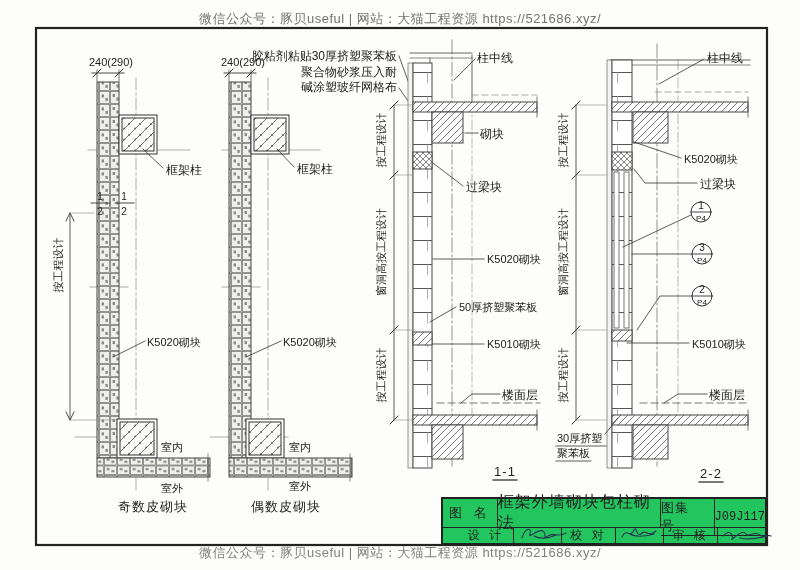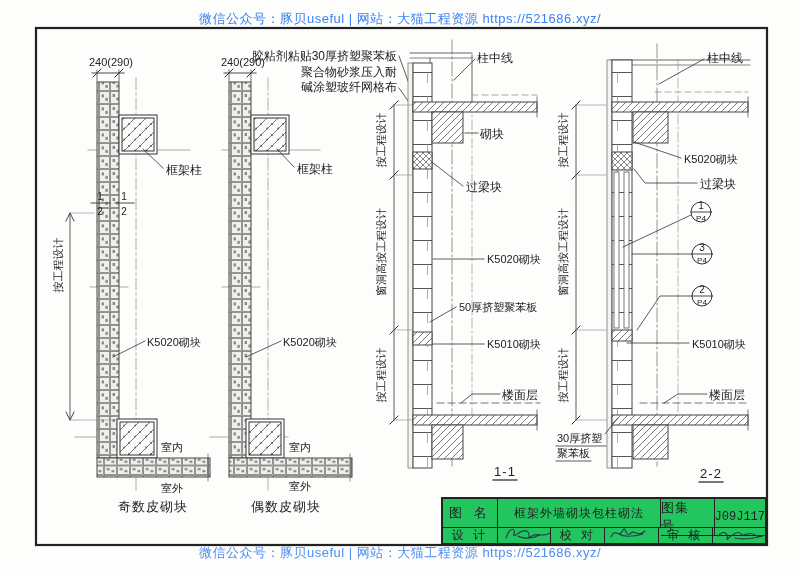--- a/index.html
+++ b/index.html
@@ -1,35 +1,35 @@
 <!DOCTYPE html>
 <html><head>
 <meta charset="utf-8">
 <style>
   html,body{margin:0;padding:0;background:#fff;}
   #stage{position:relative;width:800px;height:570px;background:#fdfdfc;overflow:hidden;
          font-family:"Liberation Sans","DejaVu Sans",sans-serif;color:#222;}
   .wm{position:absolute;width:100%;text-align:center;font-size:13px;letter-spacing:.5px;
-      color:#3b82f6;z-index:6;pointer-events:none;}
+      color:#737373;z-index:6;pointer-events:none;}
   .wm.top{top:10px;}
   .wm.bottom{top:544px;opacity:.9;}
   svg text{fill:#222;}
   .t11{font:11px "Liberation Sans","DejaVu Sans",sans-serif;}
   .t12{font:12px "Liberation Sans","DejaVu Sans",sans-serif;}
   .t10{font:10px "Liberation Sans","DejaVu Sans",sans-serif;}
   .cap{font:13px "Liberation Sans","DejaVu Sans",sans-serif;letter-spacing:1px;}
   
   #tblock{position:absolute;left:441px;top:497px;width:326px;height:48px;background:#22c55e;
           border:2px solid #222;box-sizing:border-box;z-index:4;font-size:13px;}
   .tbr1{display:flex;height:28px;border-bottom:1.5px solid #222;}
-  .tbr2{display:flex;height:15px;}
+  .tbr2{display:flex;height:15px;padding-left:16px;}
   .cell{display:flex;align-items:center;justify-content:center;box-sizing:border-box;}
   .bl{border-left:1.5px solid #222;}
   .namelab{width:54px;letter-spacing:4px;}
-  .nameval{width:164px;font-size:12px;letter-spacing:1px;text-align:center;}
+  .nameval{width:164px;font-size:16px;letter-spacing:1px;}
   .tright{width:104px;display:flex;flex-direction:column;}
   .tright>div{display:flex;flex:1;gap:12px;}
   .tright .lab{width:52px;letter-spacing:1px;}
   .tright .val{flex:1;font-family:"Liberation Mono","DejaVu Sans Mono",monospace;font-size:12px;margin-left:8px;}
   .tright>div:first-child{border-bottom:1.5px solid #222;}
   .r2lab{width:54px;letter-spacing:3px;font-size:12px;}
   .sig{flex:1;position:relative;}
   .sig svg{position:absolute;left:0;top:-6px;}
 </style>
 </head>

